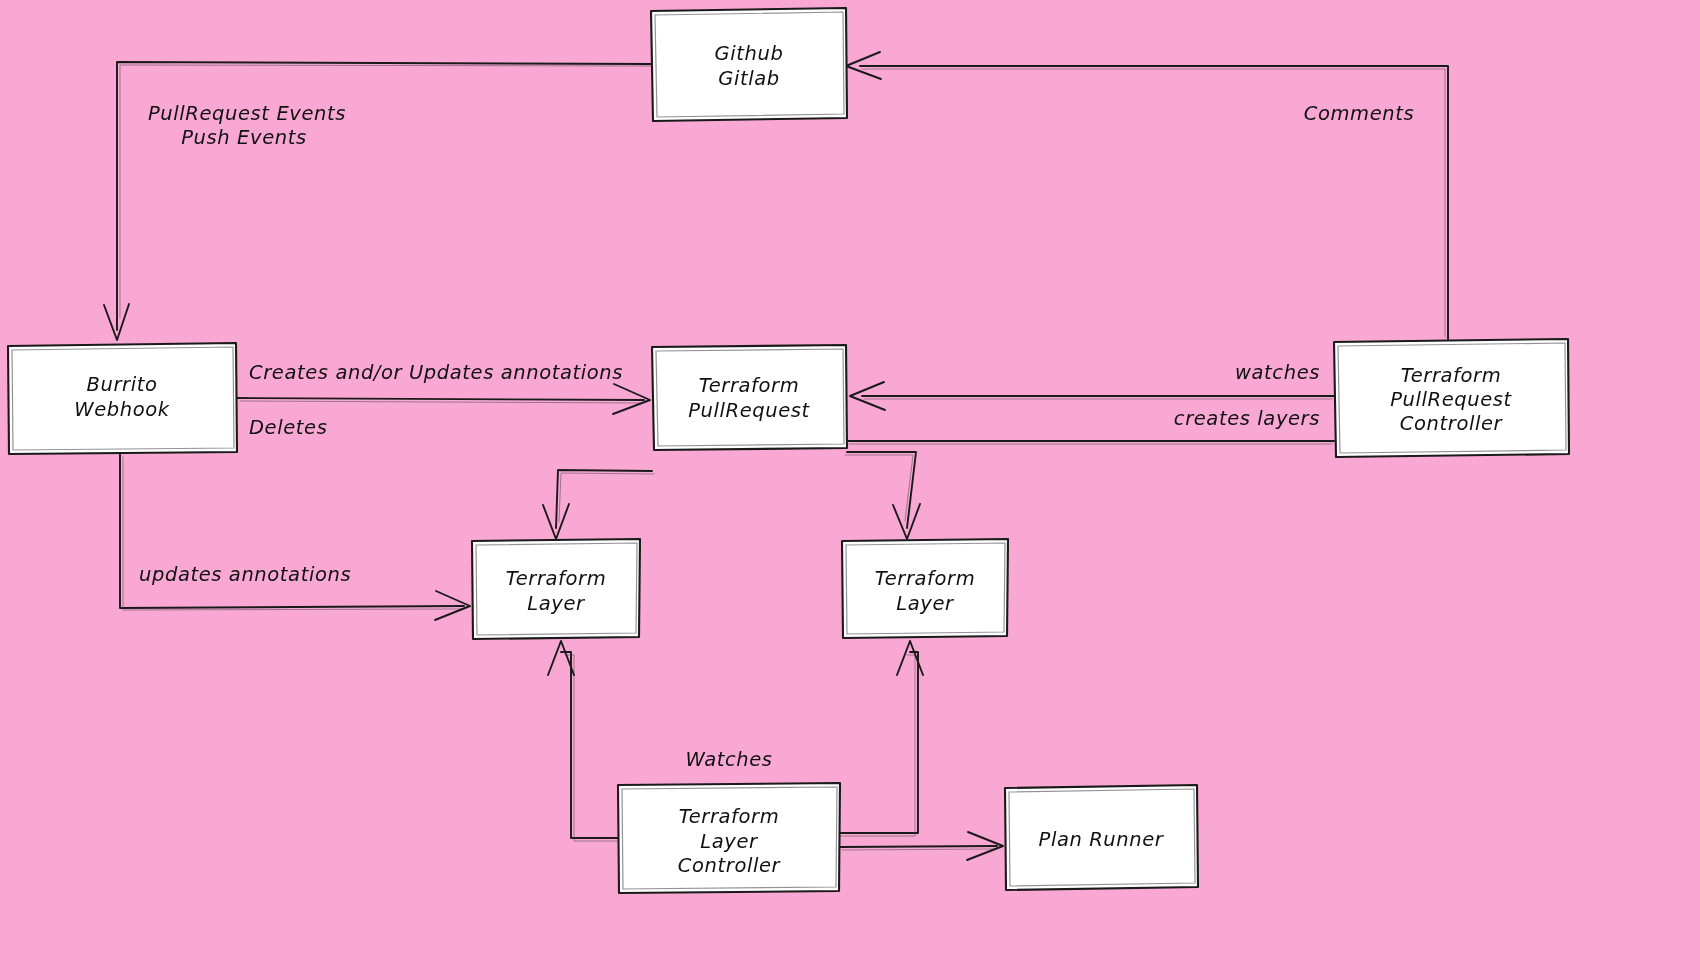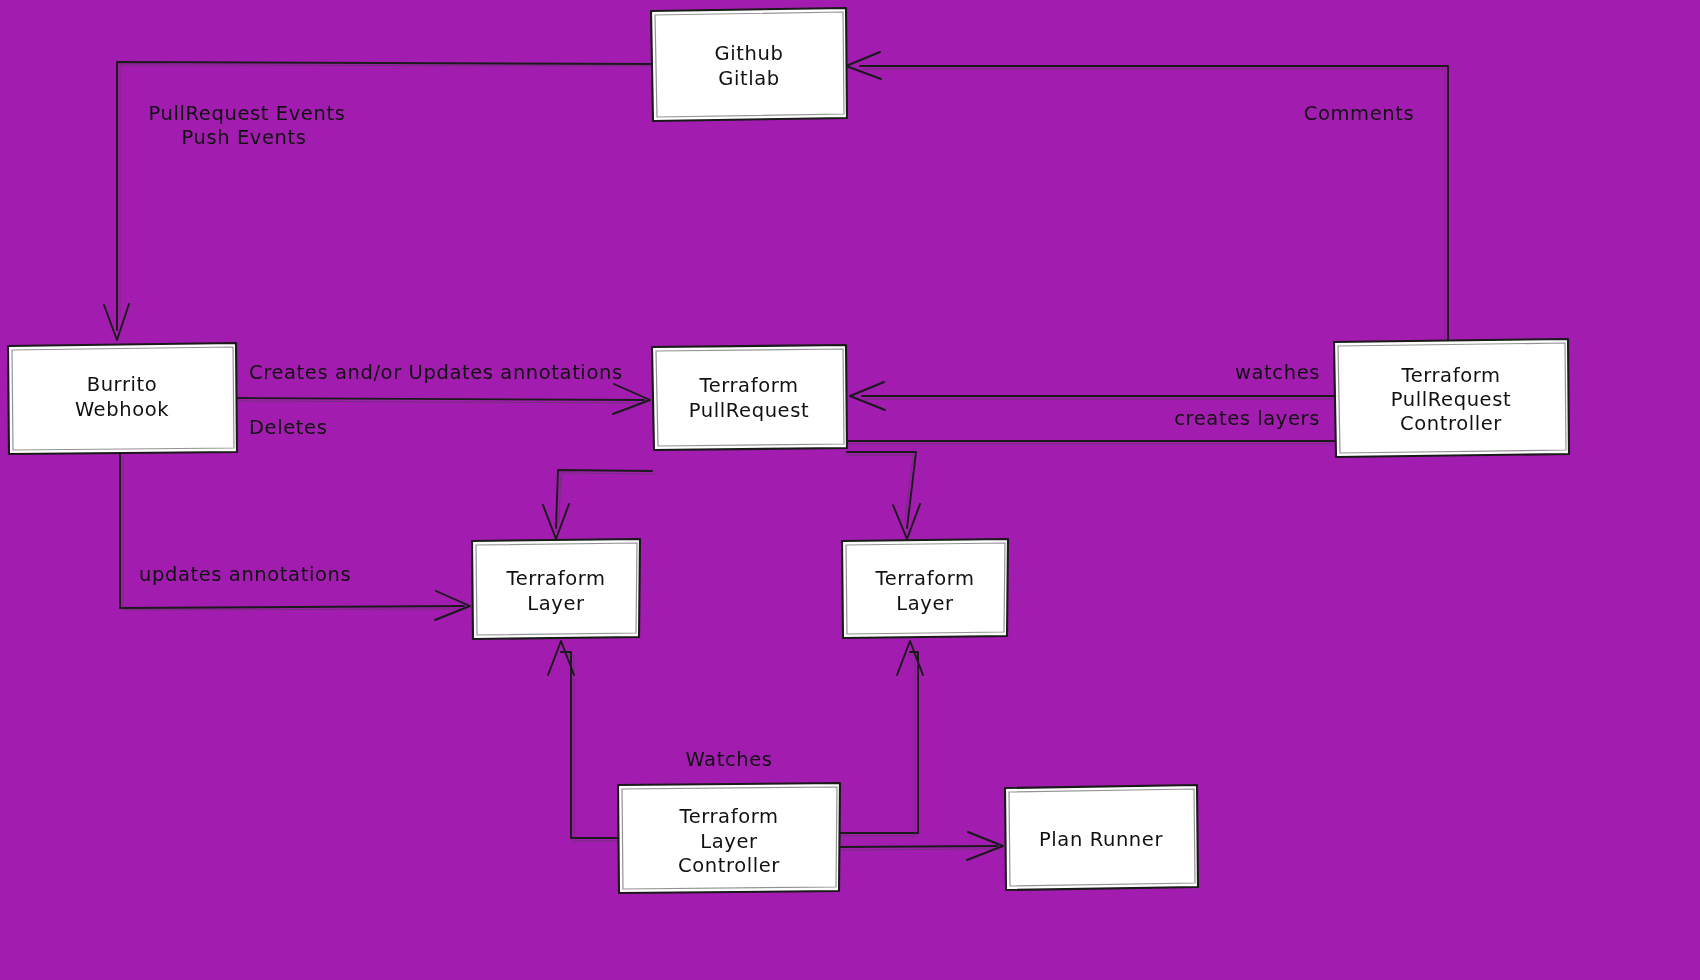--- a/index.html
+++ b/index.html
@@ -4,23 +4,24 @@
 <style>
   html, body {
     margin: 0;
     padding: 0;
     background: #ffffff;
   }
   #canvas {
     position: relative;
     width: 1700px;
     height: 980px;
-    background: #a21caf;
+    background: #f9a8d4;
     overflow: hidden;
     font-family: "DejaVu Sans", sans-serif;
+    font-style: italic;
   }
   svg#diagram {
     position: absolute;
     left: 0;
     top: 0;
     width: 1700px;
     height: 980px;
   }
   .node-rect {
     fill: #ffffff;

